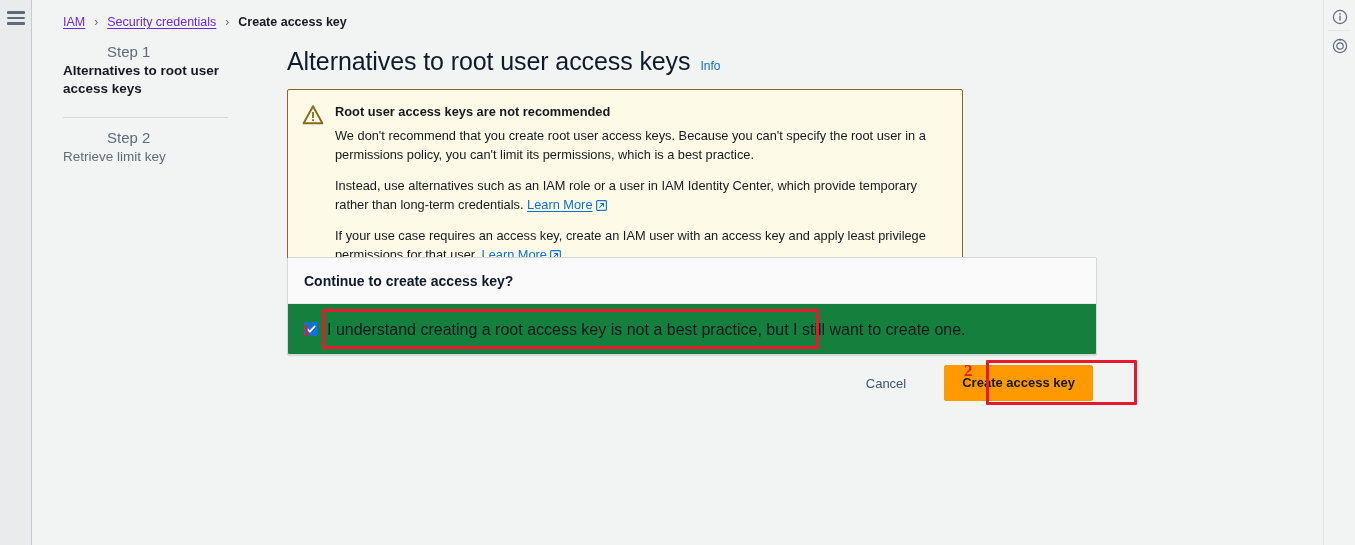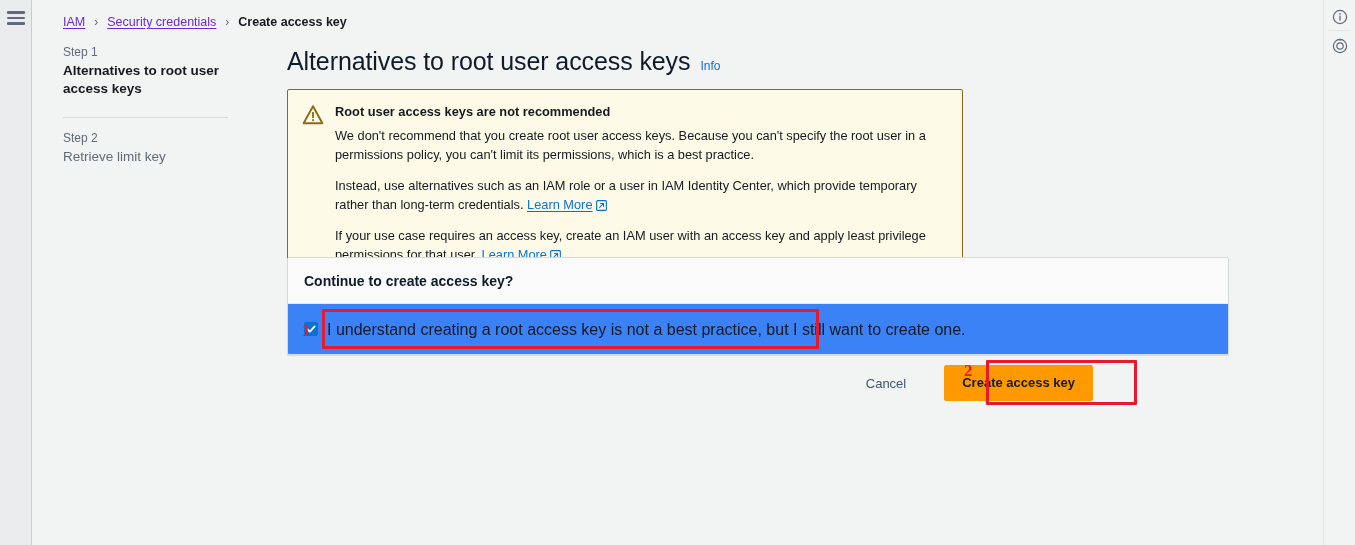--- a/index.html
+++ b/index.html
@@ -77,21 +77,21 @@
     font-size: 12px; line-height: 1;
     display: inline-flex; align-items: center;
   }
 
   
   #stepnav {
     position: absolute; left: 30px; top: 43px; width: 196px;
   }
   .step-block { padding: 0; }
   .step-label {
-    font-size: 12px; color: #5f6b7a; line-height: 18px; margin-bottom: 1px;
+    font-size: 15px; color: #5f6b7a; line-height: 18px; margin-bottom: 1px; margin-left: 44px;
   }
   .step-title-active {
     font-size: 13.5px; color: #16191f; font-weight: bold;
     line-height: 18px; cursor: pointer;
   }
   .step-title-inactive {
     font-size: 13.5px; color: #5f6b7a; line-height: 18px; cursor: pointer;
   }
   .step-divider {
     height: 1px; background: #d5dbdb; margin: 19px 0 11px 0; width: 165px;
@@ -133,22 +133,22 @@
   #alert-body p:last-child { margin-bottom: 0; }
   .learn-link {
     color: #0972d3; text-decoration: underline; text-underline-offset: 2px;
     cursor: pointer; white-space: nowrap;
   }
   .ext-icon { display: inline-block; vertical-align: -2px; margin-left: 3px; }
 
   
   #card {
     position: absolute; left: 254px; top: 257px;
-    width: 942px;
-    background: #3b82f6;
+    width: 810px;
+    background: #15803d;
     border: 1px solid #d5dbdb;
     border-radius: 2px;
     box-shadow: 0 1px 1px 0 rgba(0,28,36,0.12);
   }
   #card-header {
     background: #fafafa;
     border-bottom: 1px solid #e9ebed;
     padding: 14px 16px 13px 16px;
   }
   #card-header-title {

